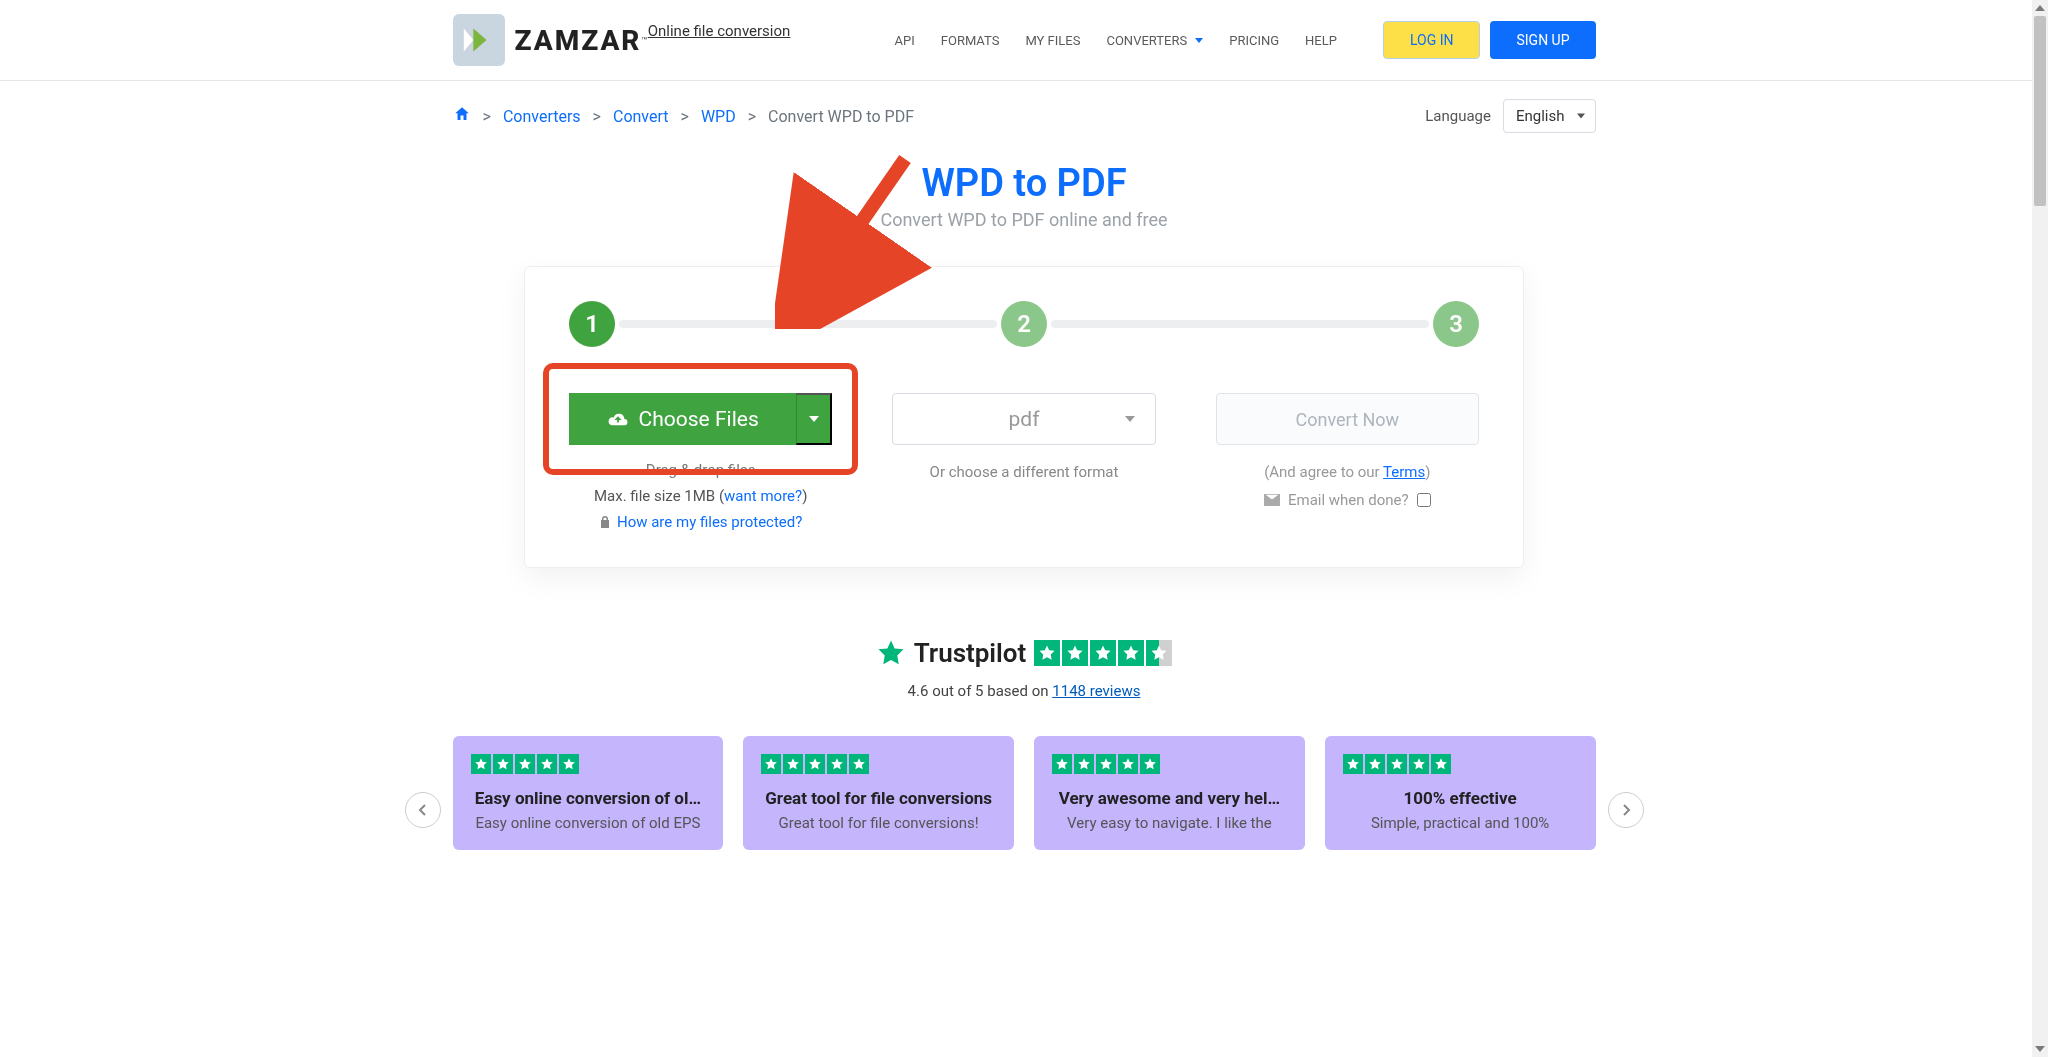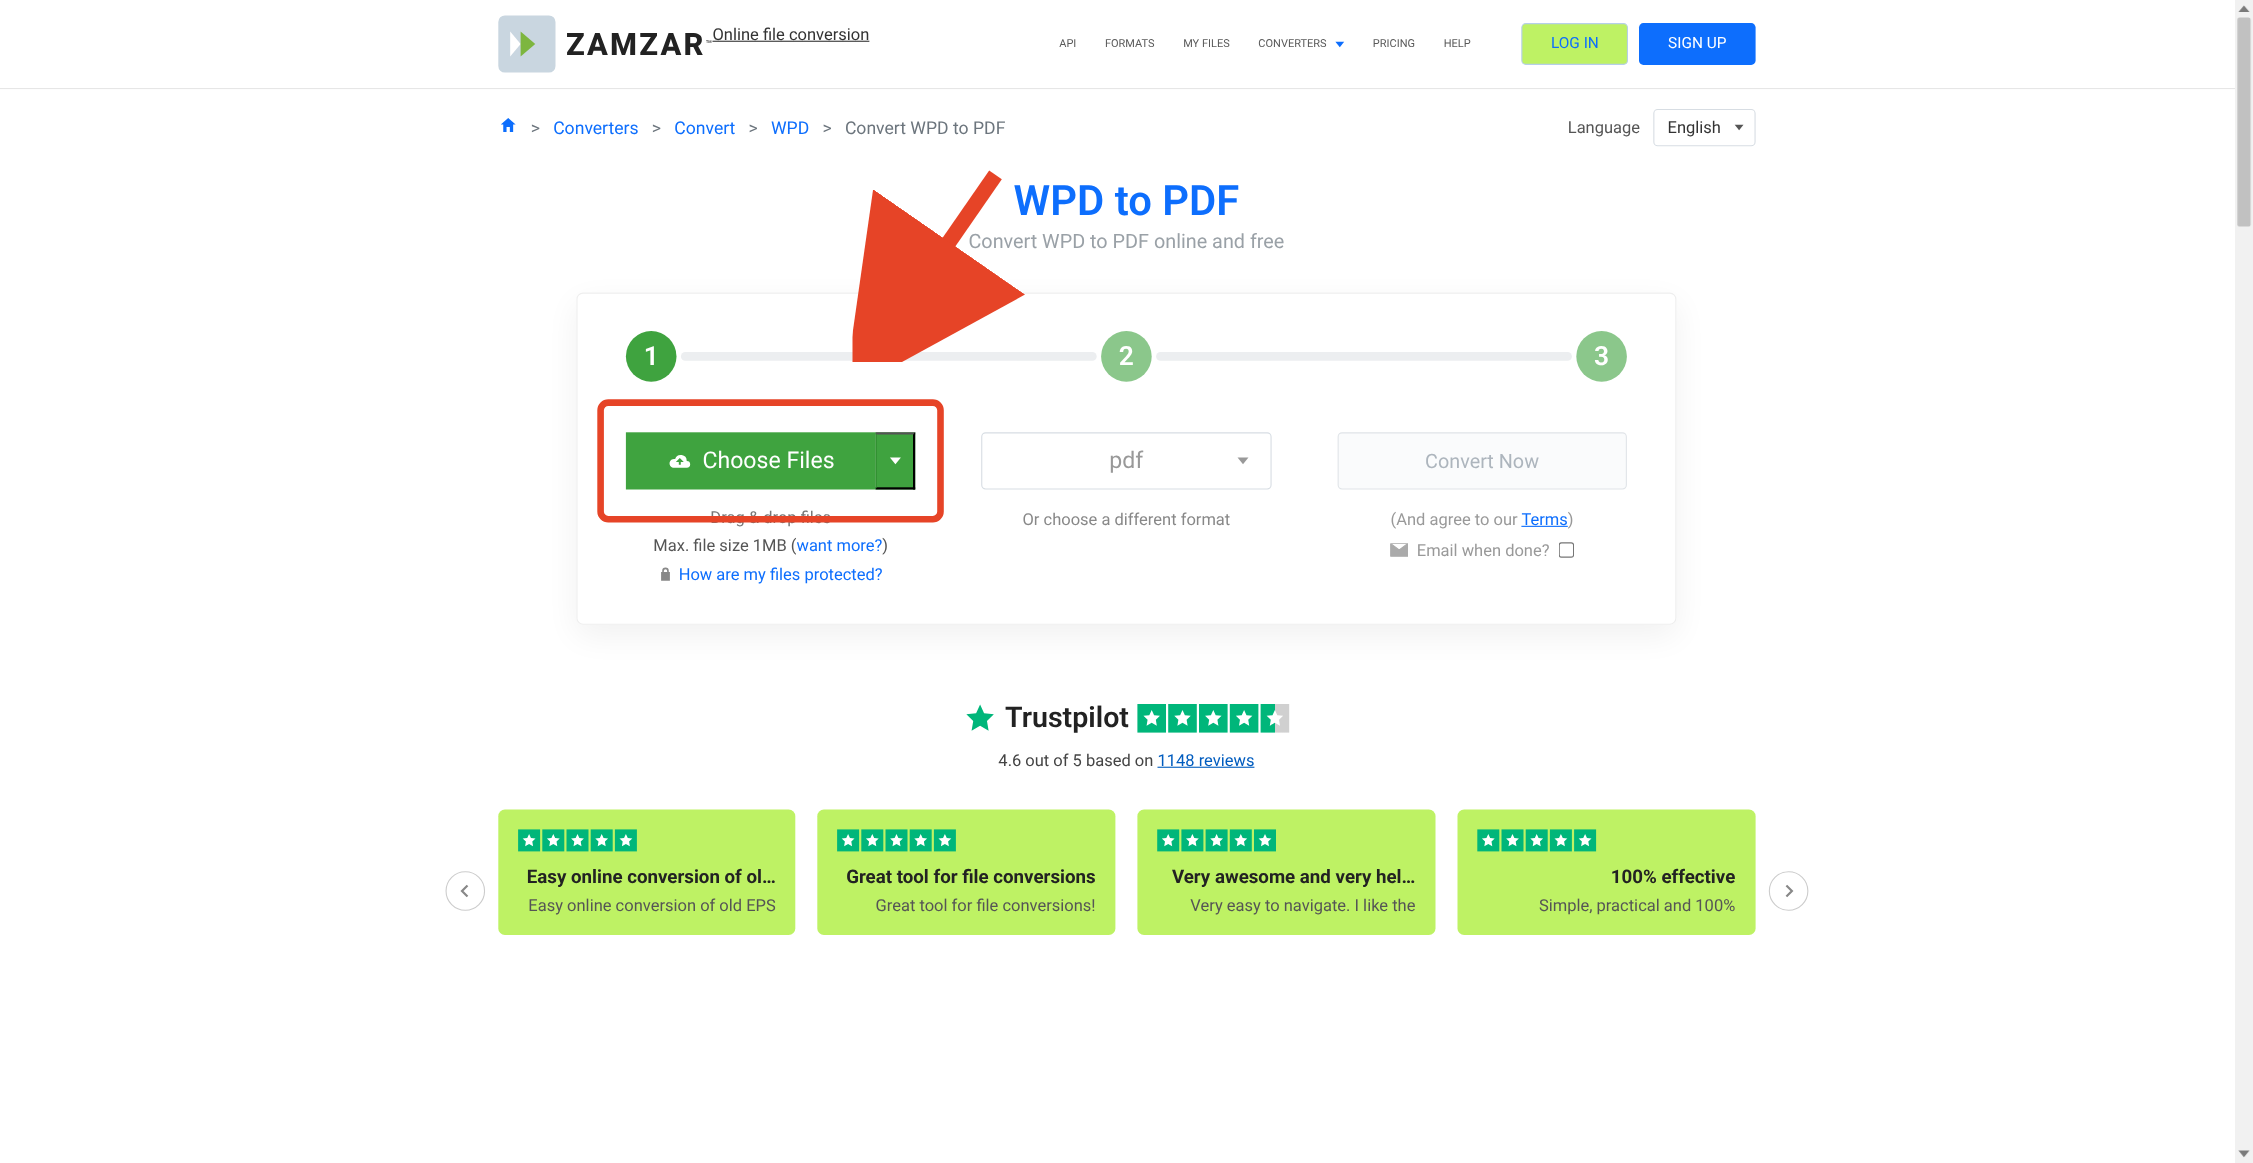--- a/index.html
+++ b/index.html
@@ -9,26 +9,26 @@
 
 .header { display: flex; align-items: center; justify-content: space-between; padding: 14px 0; }
 .logo { display: flex; align-items: center; gap: 10px; }
 .logo-icon { width: 52px; height: 52px; background: #c9d6e0; border-radius: 6px; display: flex; align-items: center; justify-content: center; }
 .logo-text { display: flex; flex-direction: row; }
 .logo-title { font-size: 28px; font-weight: 800; letter-spacing: 2px; color: #222; }
 .logo-tag { font-size: 15px; color: #333; margin-top: -2px; text-decoration: underline; }
 .logo-tm { font-size: 10px; vertical-align: super; }
 
 .nav { display: flex; align-items: center; gap: 26px; }
-.nav a { color: #5a5a5a; text-decoration: none; font-size: 10px; }
+.nav a { color: #5a5a5a; text-decoration: none; font-size: 13px; }
 .nav .converters-wrap { position: relative; display: flex; align-items: center; gap: 4px; }
 .caret { width: 0; height: 0; border-left: 4px solid transparent; border-right: 4px solid transparent; border-top: 5px solid #0d6efd; margin-left: 4px; }
 
 .auth { display: flex; gap: 10px; margin-left: 20px; }
-.btn-outline { border: 1px solid #b6cfe8; color: #0d6efd; background: #bef264; padding: 10px 26px; border-radius: 4px; font-size: 14px; cursor: pointer; }
+.btn-outline { border: 1px solid #b6cfe8; color: #0d6efd; background: #fde047; padding: 10px 26px; border-radius: 4px; font-size: 14px; cursor: pointer; }
 .btn-primary { background: #0d6efd; color: #fff; border: none; padding: 10px 26px; border-radius: 4px; font-size: 14px; cursor: pointer; }
 
 .hr { border-bottom: 1px solid #e6e6e6; }
 
 
 .breadcrumb-row { display: flex; justify-content: space-between; align-items: center; padding: 18px 0; }
 .breadcrumb { display: flex; align-items: center; gap: 12px; font-size: 16px; color: #6c757d; }
 .breadcrumb a { color: #0d6efd; text-decoration: none; }
 .home-icon svg { width: 18px; height: 18px; fill: #0d6efd; }
 .lang { display: flex; align-items: center; gap: 12px; }
@@ -89,21 +89,21 @@
 .trust-name { font-size: 26px; font-weight: 600; color: #222; }
 .stars-block { display: flex; gap: 2px; }
 .star-box { width: 26px; height: 26px; background: #00b67a; display: flex; align-items: center; justify-content: center; }
 .star-box.half { background: linear-gradient(90deg, #00b67a 50%, #d0d0d0 50%); }
 .star-svg { width: 18px; height: 18px; fill: #fff; }
 .trust-sub { color: #444; font-size: 15px; margin-top: 14px; }
 .trust-sub a { color: #005cbf; text-decoration: underline; }
 
 
 .reviews { display: flex; gap: 20px; margin-top: 36px; position: relative; }
-.review-card { flex: 1; background: #bef264; border-radius: 6px; padding: 18px; text-align: right; overflow: hidden; }
+.review-card { flex: 1; background: #c4b5fd; border-radius: 6px; padding: 18px; text-align: center; overflow: hidden; }
 .review-stars { display: flex; gap: 2px; }
 .review-stars .sb { width: 20px; height: 20px; background: #00b67a; display: flex; align-items: center; justify-content: center; }
 .review-stars .sb svg { width: 14px; height: 14px; fill: #fff; }
 .review-title { font-weight: 700; font-size: 17px; margin-top: 14px; white-space: nowrap; overflow: hidden; text-overflow: ellipsis; color: #222; }
 .review-body { color: #555; font-size: 15px; margin-top: 6px; white-space: nowrap; overflow: hidden; text-overflow: ellipsis; }
 .nav-circle { position: absolute; top: 56px; width: 36px; height: 36px; border: 1px solid #ccc; border-radius: 50%; background: #fff; display: flex; align-items: center; justify-content: center; }
 .nav-circle.left { left: -48px; }
 .nav-circle.right { right: -48px; }
 
 

